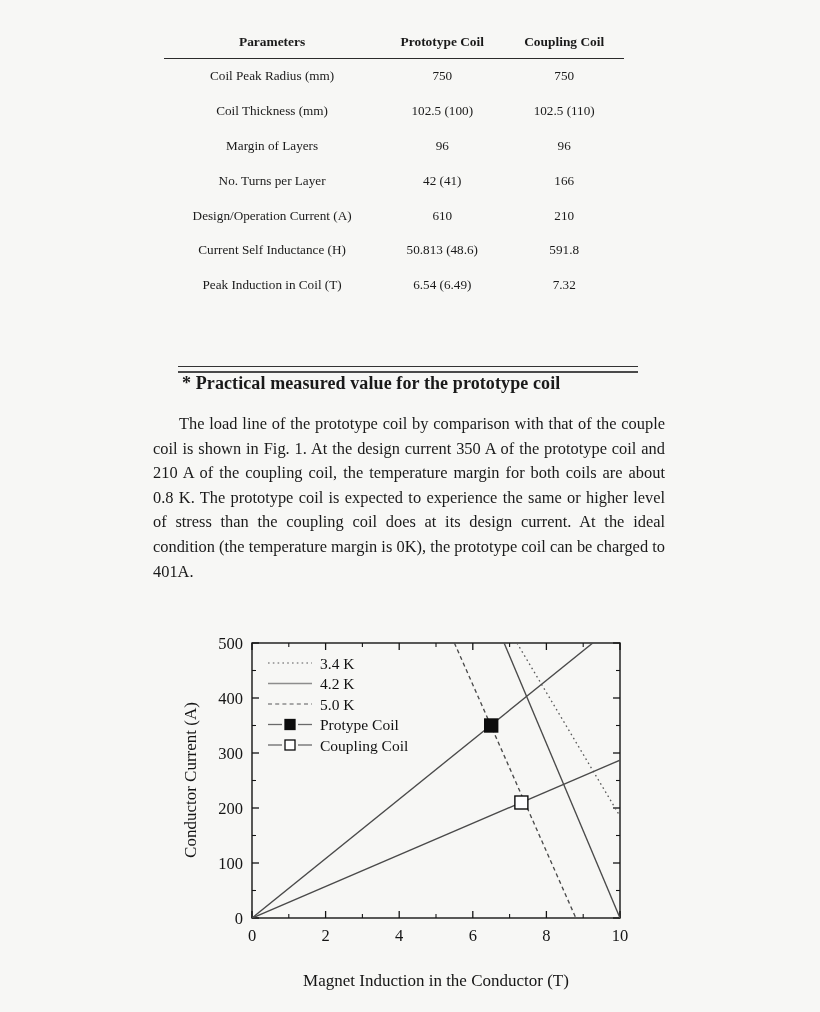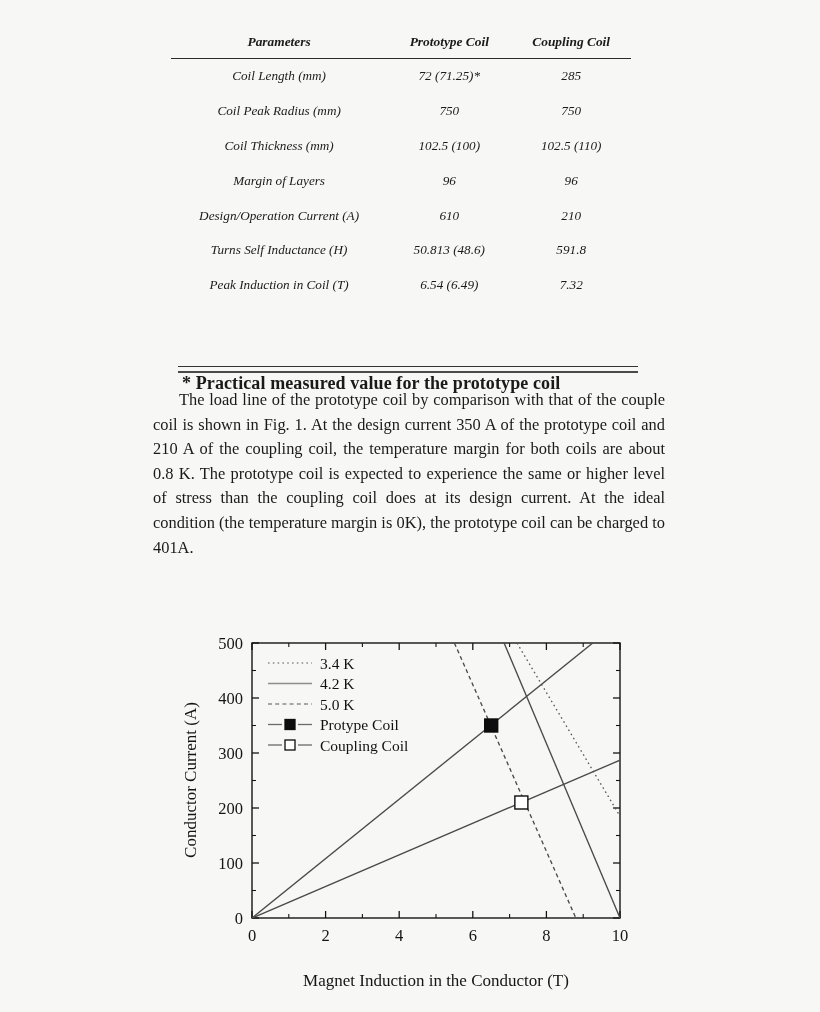--- a/index.html
+++ b/index.html
@@ -12,24 +12,23 @@
     height: 1012px;
     position: relative;
     font-family: "Liberation Serif", "DejaVu Serif", serif;
     color: #1a1a1a;
     overflow: hidden;
   }
 
   
   #table-wrap {
     position: absolute;
-    left: 171px;
+    left: 164px;
     top: 30px;
     width: 460px;
-    font-style: italic;
   }
   table.spec-table {
     width: 100%;
     border-collapse: collapse;
     font-size: 13.2px;
   }
   table.spec-table th {
     font-weight: bold;
     font-size: 13.4px;
     padding: 4px 2px 8px 2px;
@@ -66,21 +65,21 @@
     top: 373px;
     font-size: 18px;
     font-weight: bold;
     letter-spacing: .1px;
   }
 
   
   #body-paragraph {
     position: absolute;
     left: 153px;
-    top: 388px;
+    top: 412px;
     width: 512px;
     font-size: 16.4px;
     line-height: 24.6px;
     text-align: justify;
     text-indent: 26px;
     hyphens: none;
   }
 
   
   #figure {
@@ -120,46 +119,46 @@
     </colgroup>
     <thead>
       <tr>
         <th>Parameters</th>
         <th>Prototype Coil</th>
         <th>Coupling Coil</th>
       </tr>
     </thead>
     <tbody id="table-body">
         <tr>
-          <td class="param">Coil Length (mm)</td>
-          <td>72 (71.25)*</td>
-          <td>285</td>
-        </tr>
-        <tr>
           <td class="param">Coil Peak Radius (mm)</td>
           <td>750</td>
           <td>750</td>
         </tr>
         <tr>
           <td class="param">Coil Thickness (mm)</td>
           <td>102.5 (100)</td>
           <td>102.5 (110)</td>
         </tr>
         <tr>
           <td class="param">Margin of Layers</td>
           <td>96</td>
           <td>96</td>
         </tr>
         <tr>
+          <td class="param">No. Turns per Layer</td>
+          <td>42 (41)</td>
+          <td>166</td>
+        </tr>
+        <tr>
           <td class="param">Design/Operation Current (A)</td>
           <td>610</td>
           <td>210</td>
         </tr>
         <tr>
-          <td class="param">Turns Self Inductance (H)</td>
+          <td class="param">Current Self Inductance (H)</td>
           <td>50.813 (48.6)</td>
           <td>591.8</td>
         </tr>
         <tr>
           <td class="param">Peak Induction in Coil (T)</td>
           <td>6.54 (6.49)</td>
           <td>7.32</td>
         </tr>
       </tbody>
   </table>

